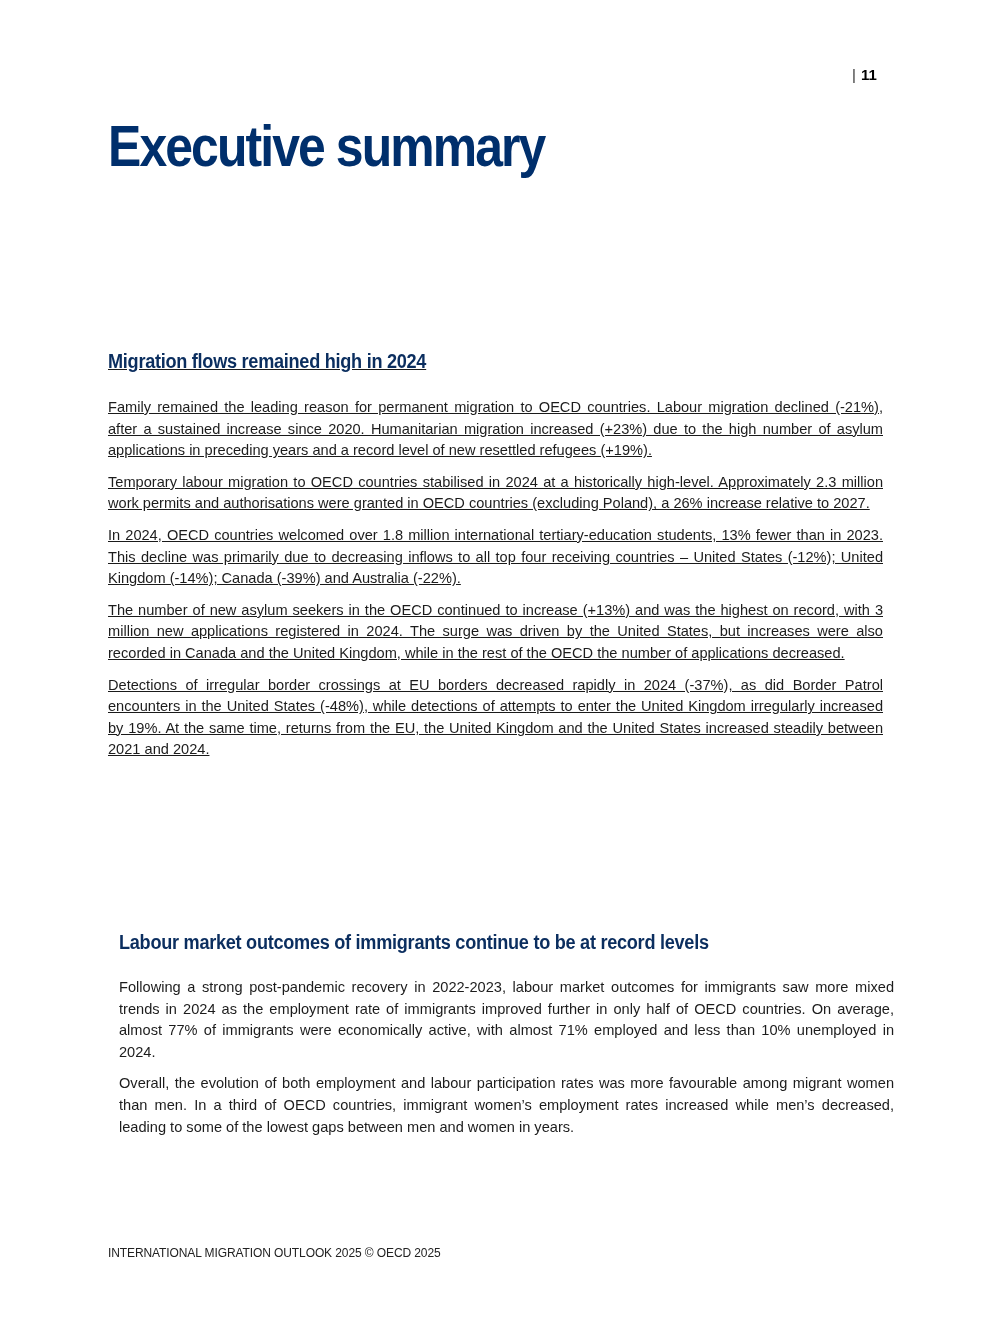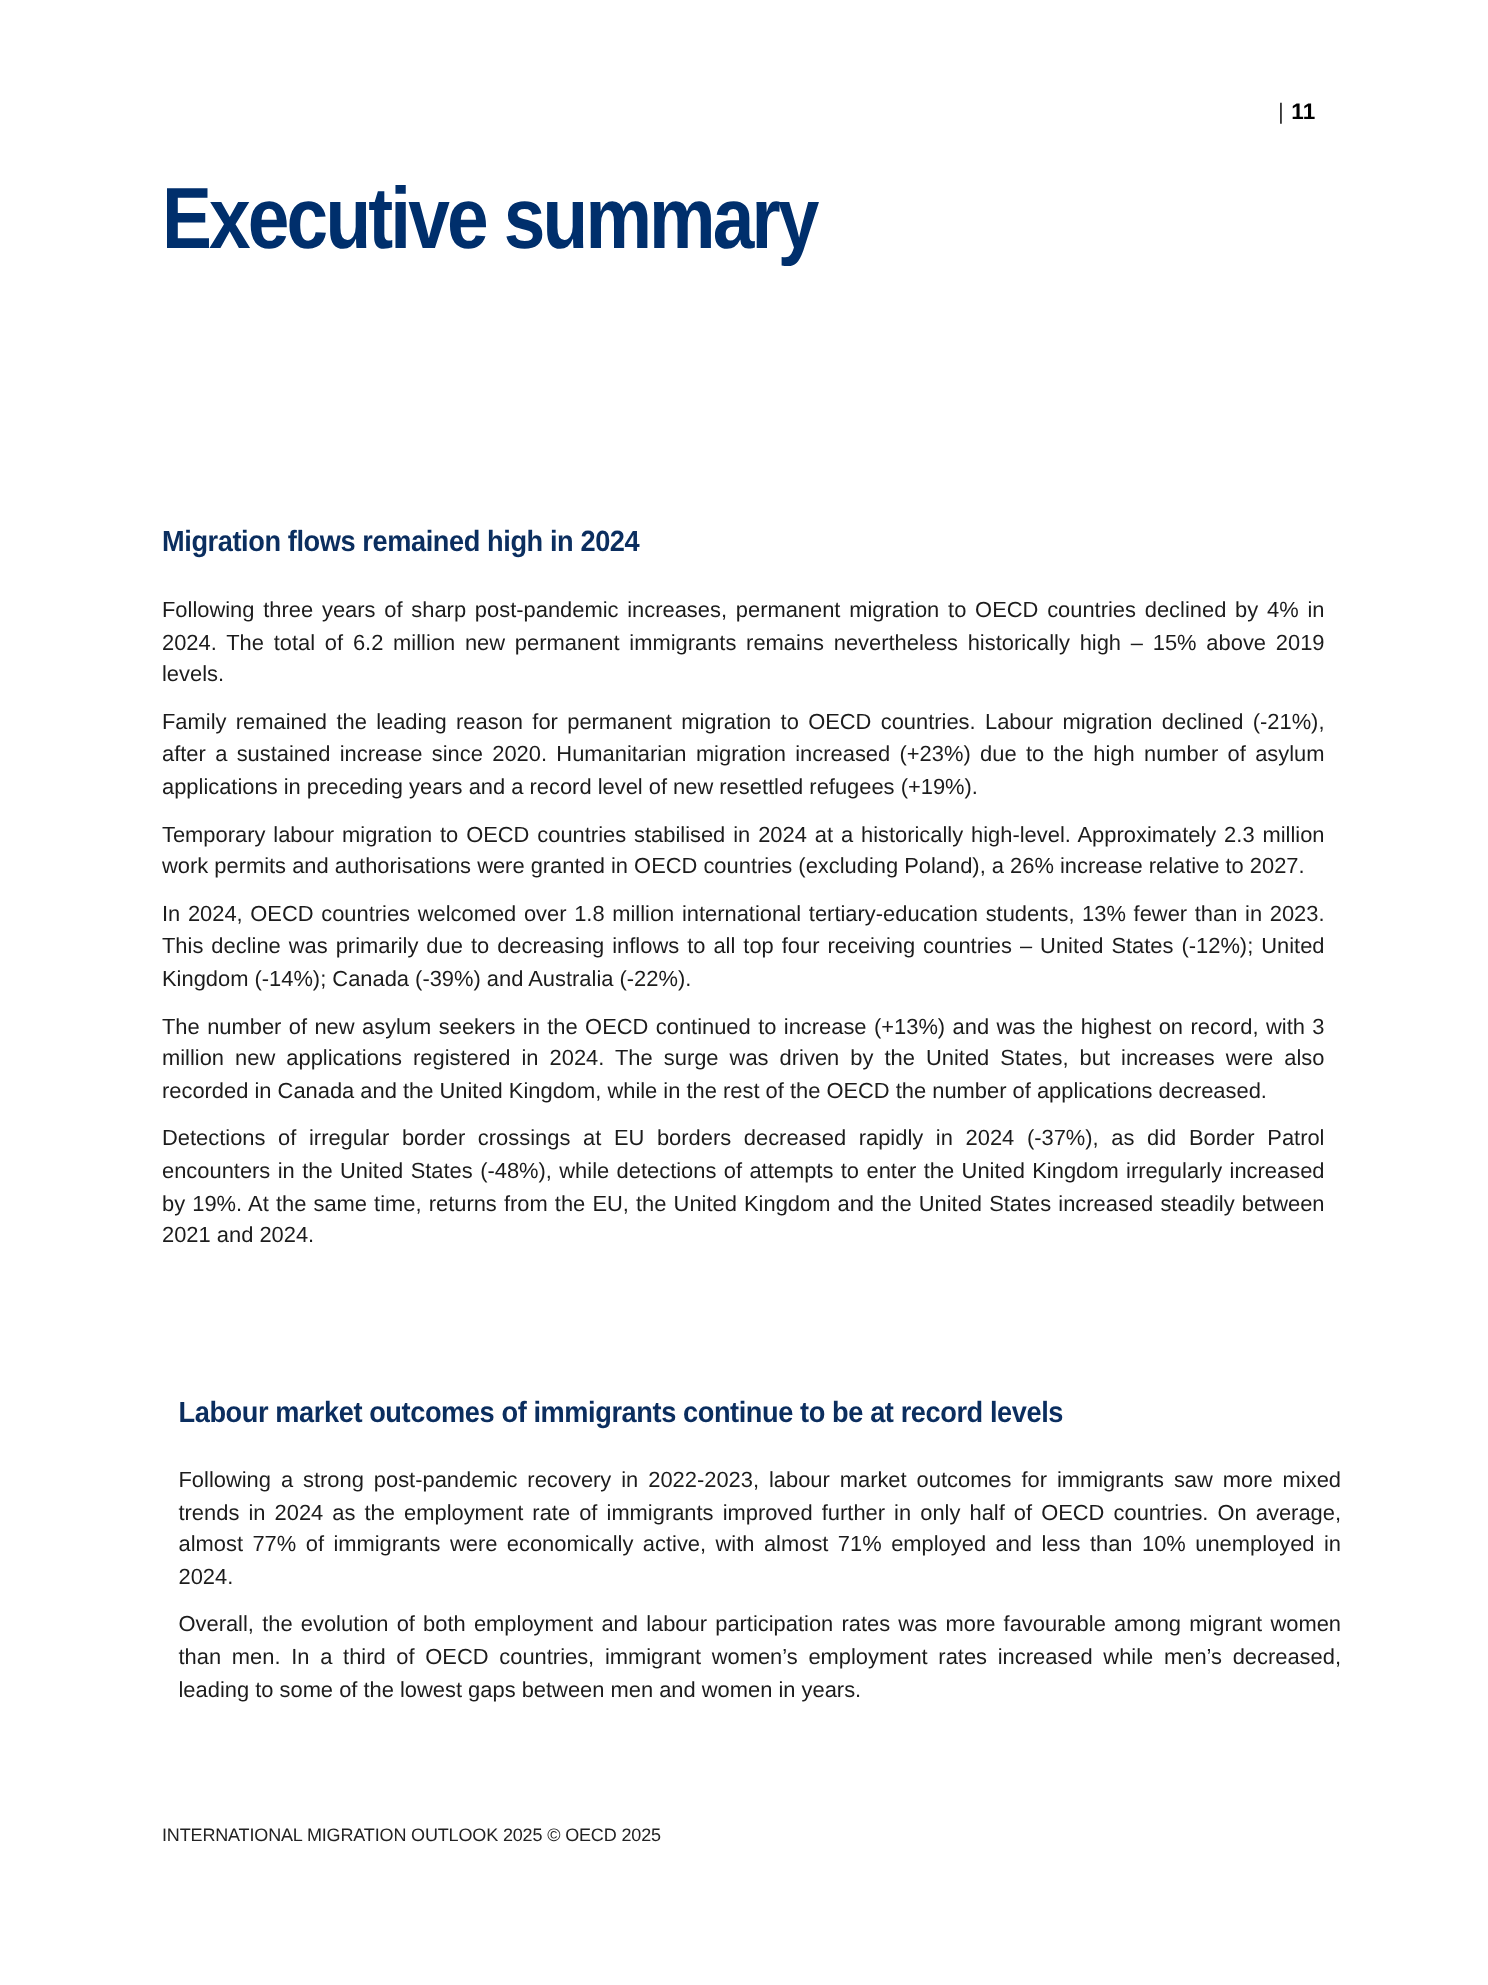--- a/index.html
+++ b/index.html
@@ -4,38 +4,37 @@
   <style>
     html, body { margin: 0; padding: 0; background: #ffffff; }
     body { width: 992px; height: 1323px; position: relative; overflow: hidden; font-family: "Liberation Sans", sans-serif; color: #1a1a1a; }
     .page-number { position: absolute; top: 66px; left: 852px; font-size: 15px; color: #000; }
     .page-number .bar { font-weight: normal; color: #333; margin-right: 5px; }
     .page-number .num { font-weight: bold; }
     .title { position: absolute; top: 112px; left: 108px; margin: 0; font-size: 58px; font-weight: bold; color: #002f6c; letter-spacing: -2.2px; transform: scaleX(0.86); transform-origin: left top; }
     .content { position: absolute; left: 108px; width: 775px; }
     .section-heading { margin: 0; font-size: 19.5px; font-weight: bold; color: #0b2e5f; letter-spacing: -0.3px; transform: scaleX(0.93); transform-origin: left top; white-space: nowrap; }
     .para { margin: 0 0 10px 0; font-size: 14.6px; line-height: 21.6px; text-align: justify; color: #1c1c1c; }
-    .s1 { top: 350px; }
+    .s1 { top: 350px; text-decoration: underline; }
     .s1 .section-heading { margin-bottom: 24px; }
     .s2 { top: 931px; margin-left: 11px; }
     .s2 .section-heading { margin-bottom: 23px; }
-    .footer { position: absolute; top: 1216px; left: 108px; font-size: 12px; color: #222; letter-spacing: -0.1px; }
+    .footer { position: absolute; top: 1246px; left: 108px; font-size: 12px; color: #222; letter-spacing: -0.1px; }
   </style>
 </head>
 <body>
 
 <div class="page-number">
   <span class="bar">|</span><span class="num">11</span>
 </div>
 
 <h1 class="title">Executive summary</h1>
 
 <section class="content s1">
   <h2 class="section-heading">Migration flows remained high in 2024</h2>
-  <p class="para">Following three years of sharp post-pandemic increases, permanent migration to OECD countries declined by 4% in 2024. The total of 6.2 million new permanent immigrants remains nevertheless historically high – 15% above 2019 levels.</p>
   <p class="para">Family remained the leading reason for permanent migration to OECD countries. Labour migration declined (-21%), after a sustained increase since 2020. Humanitarian migration increased (+23%) due to the high number of asylum applications in preceding years and a record level of new resettled refugees (+19%).</p>
   <p class="para">Temporary labour migration to OECD countries stabilised in 2024 at a historically high-level. Approximately 2.3 million work permits and authorisations were granted in OECD countries (excluding Poland), a 26% increase relative to 2027.</p>
   <p class="para">In 2024, OECD countries welcomed over 1.8 million international tertiary-education students, 13% fewer than in 2023. This decline was primarily due to decreasing inflows to all top four receiving countries – United States (-12%); United Kingdom (-14%); Canada (-39%) and Australia (-22%).</p>
   <p class="para">The number of new asylum seekers in the OECD continued to increase (+13%) and was the highest on record, with 3 million new applications registered in 2024. The surge was driven by the United States, but increases were also recorded in Canada and the United Kingdom, while in the rest of the OECD the number of applications decreased.</p>
   <p class="para">Detections of irregular border crossings at EU borders decreased rapidly in 2024 (-37%), as did Border Patrol encounters in the United States (-48%), while detections of attempts to enter the United Kingdom irregularly increased by 19%. At the same time, returns from the EU, the United Kingdom and the United States increased steadily between 2021 and 2024.</p>
 </section>
 
 <section class="content s2">
   <h2 class="section-heading">Labour market outcomes of immigrants continue to be at record levels</h2>
   <p class="para">Following a strong post-pandemic recovery in 2022-2023, labour market outcomes for immigrants saw more mixed trends in 2024 as the employment rate of immigrants improved further in only half of OECD countries. On average, almost 77% of immigrants were economically active, with almost 71% employed and less than 10% unemployed in 2024.</p>

